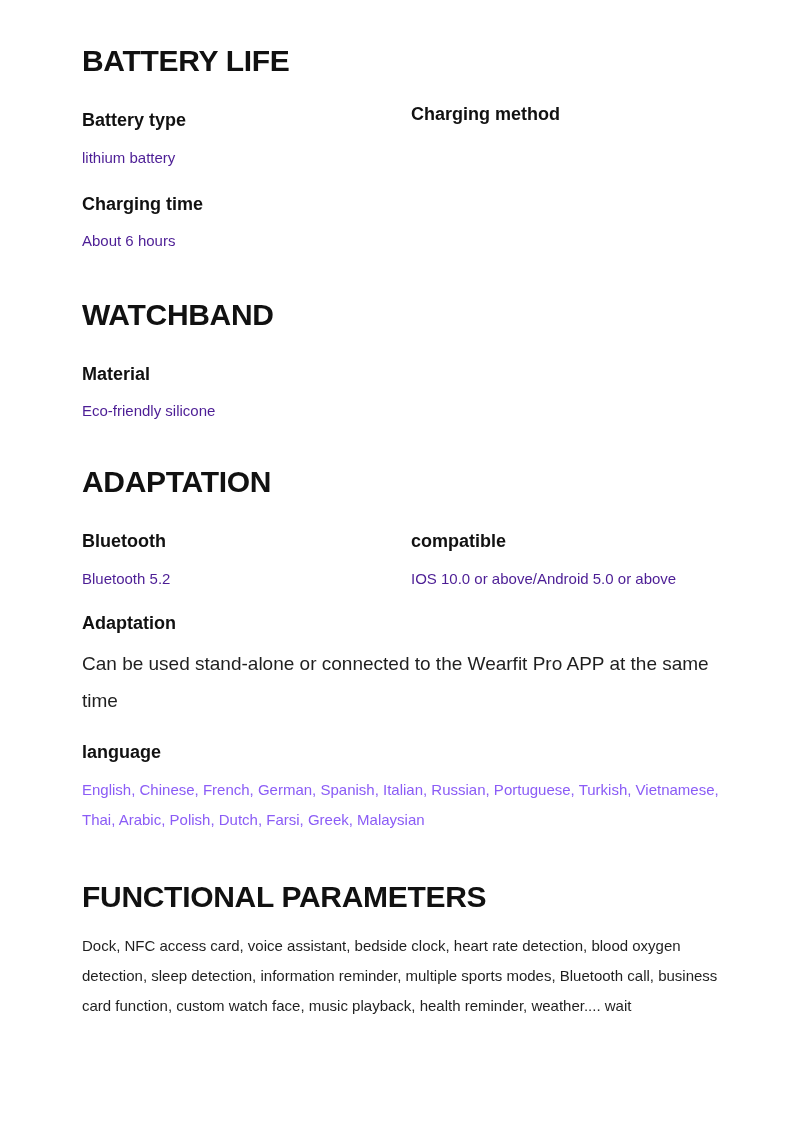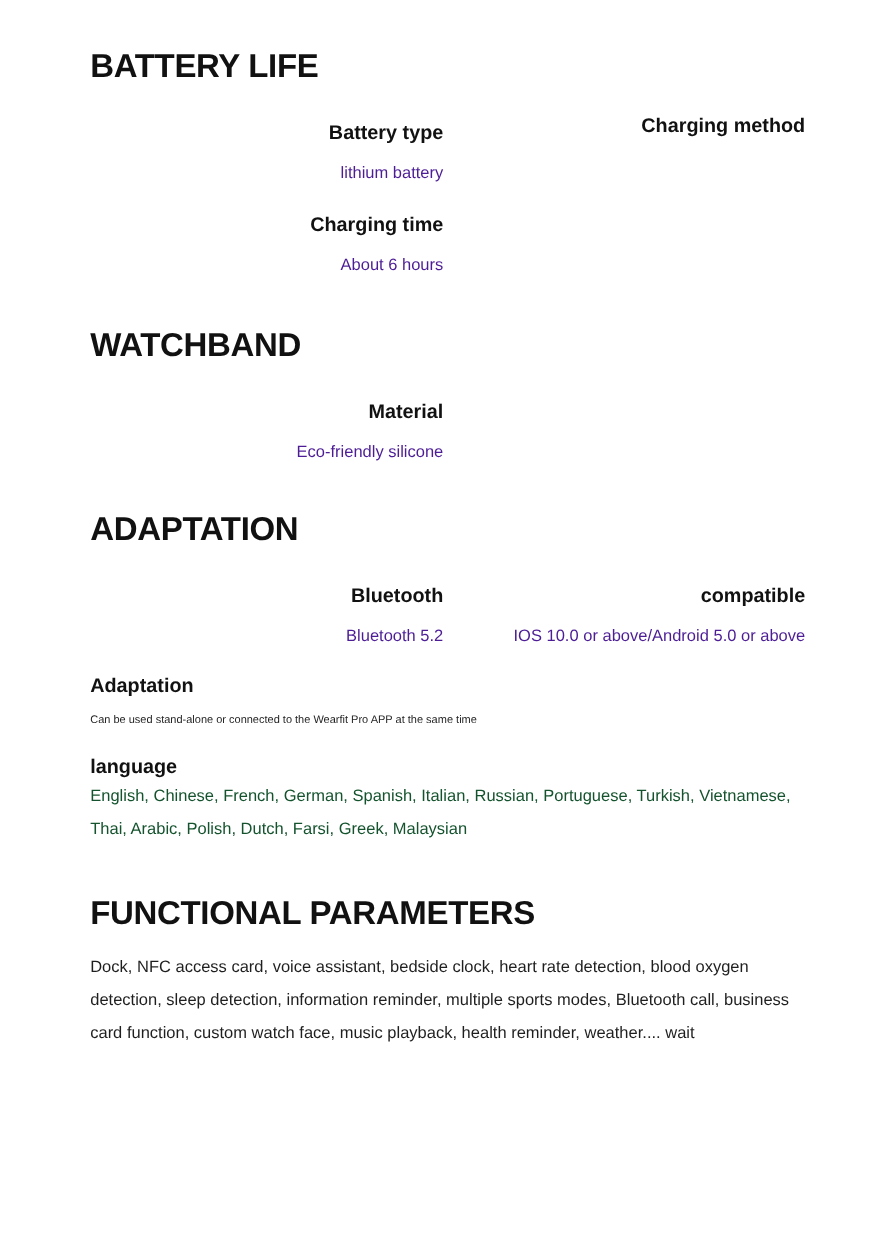--- a/index.html
+++ b/index.html
@@ -36,21 +36,20 @@
 
   .grid {
     display: flex;
     flex-wrap: wrap;
     width: 658px;
   }
   .col {
     width: 329px;
     box-sizing: border-box;
     padding-right: 8px;
-    text-align: right;
   }
   .col-full {
     width: 658px;
     box-sizing: border-box;
   }
   .field-label {
     font-size: 18px;
     font-weight: bold;
     color: #111111;
     line-height: 1.25;
@@ -60,39 +59,39 @@
     font-weight: normal;
     color: #4c1d95;
     line-height: 1.55;
   }
   .gap-lbl-top-1 { margin-top: 30px; }
   .gap-val { margin-top: 14px; }
   .gap-lbl { margin-top: 24px; }
   .gap-lbl-small { margin-top: 22px; }
 
   .para {
-    font-size: 10px;
+    font-size: 19px;
     line-height: 1.95;
     color: #1f1f1f;
     width: 660px;
     margin-top: 10px;
   }
   .para-functional {
     font-size: 15px;
     line-height: 2.0;
     color: #1f1f1f;
     width: 640px;
     margin-top: 16px;
   }
   .lang-value {
     font-size: 15px;
     line-height: 2.0;
-    color: #14532d;
+    color: #8b5cf6;
     width: 660px;
-    margin-top: 0;
+    margin-top: 12px;
   }
 </style>
 </head>
 <body>
 
 <div class="page">
 
   <h1 class="section-title title-battery">BATTERY LIFE</h1>
 
   <div class="grid">

